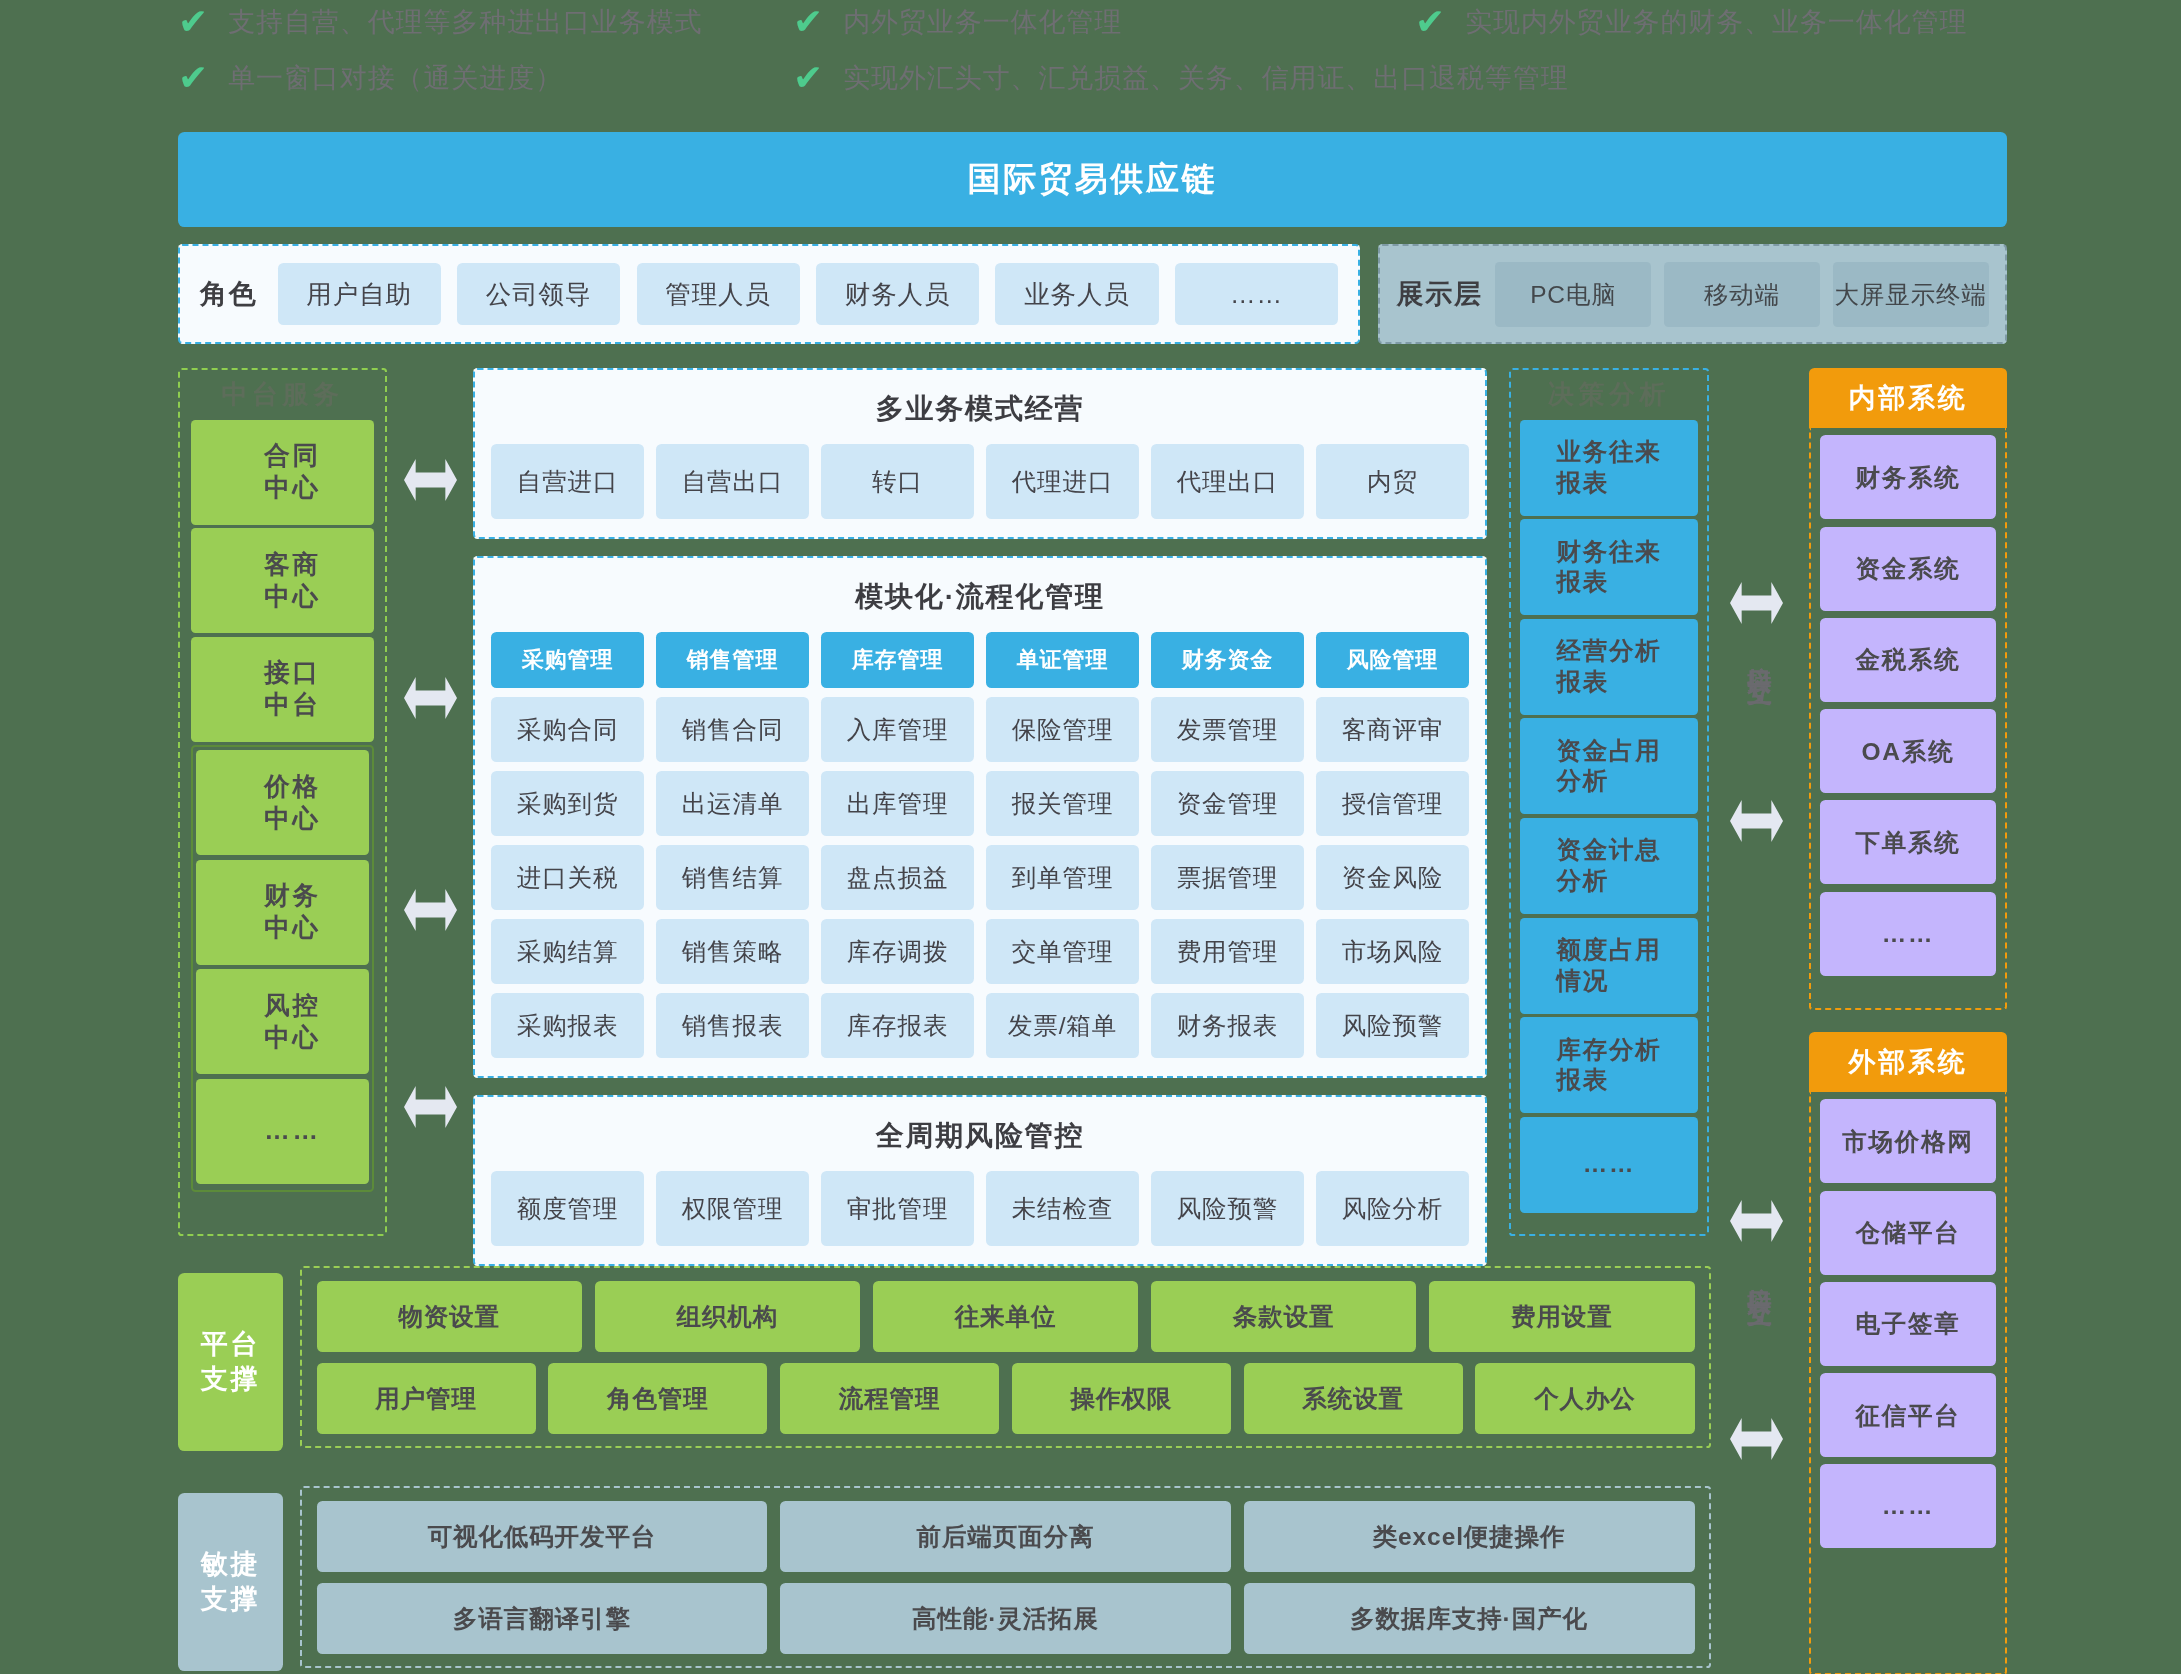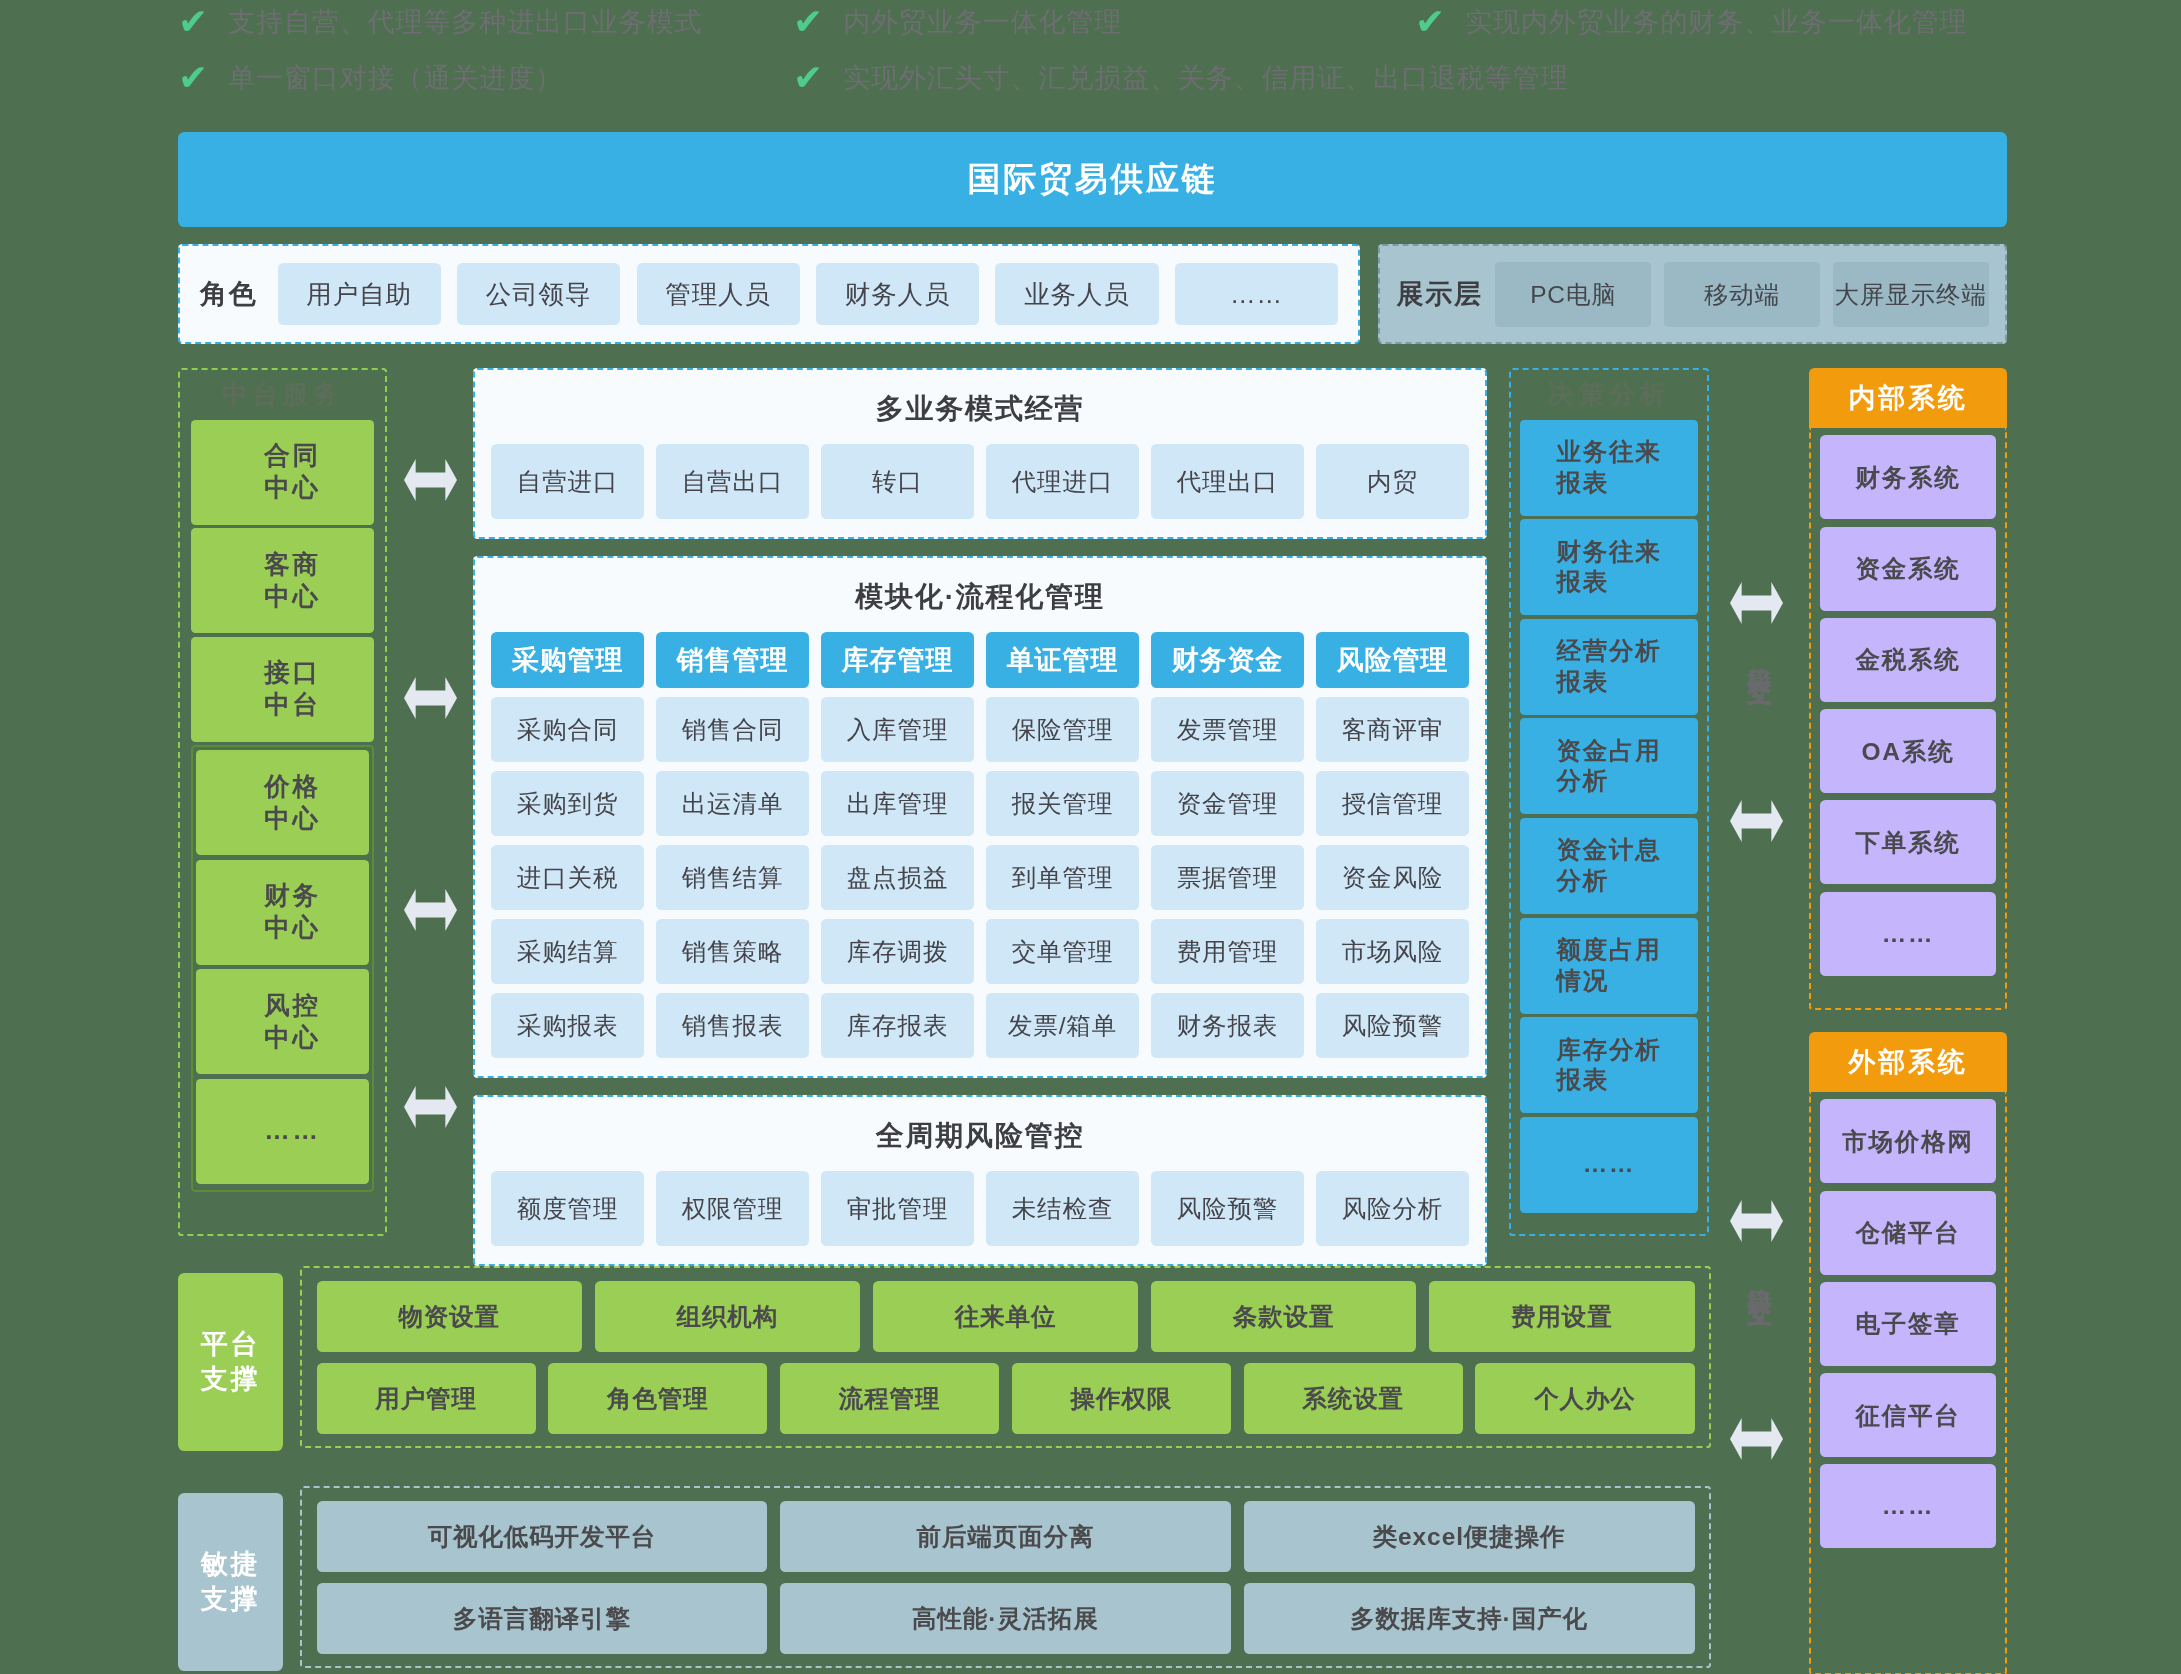--- a/index.html
+++ b/index.html
@@ -129,21 +129,21 @@
     flex: 1; background: #cfe7f7; border-radius: 5.5px; height: 75px;
     display: flex; align-items: center; justify-content: center;
     color: #44444a; font-size: 24.5px; letter-spacing: 0.9px; white-space: nowrap;
   }
 
   .module-grid { display: flex; gap: 12.7px; }
   .module-col { flex: 1; display: flex; flex-direction: column; gap: 9px; }
   .mod-head {
     background: #39b0e3; border-radius: 5.5px; height: 56px;
     display: flex; align-items: center; justify-content: center;
-    color: #ffffff; font-size: 27px; font-weight: bold; letter-spacing: 0.9px;
+    color: #ffffff; font-size: 22px; font-weight: bold; letter-spacing: 0.9px;
     white-space: nowrap;
   }
   .mod-cell {
     background: #cfe7f7; border-radius: 5.5px; height: 65px;
     display: flex; align-items: center; justify-content: center;
     color: #44444a; font-size: 24.5px; letter-spacing: 0.9px; white-space: nowrap;
   }
 
   
   .dec-col {

